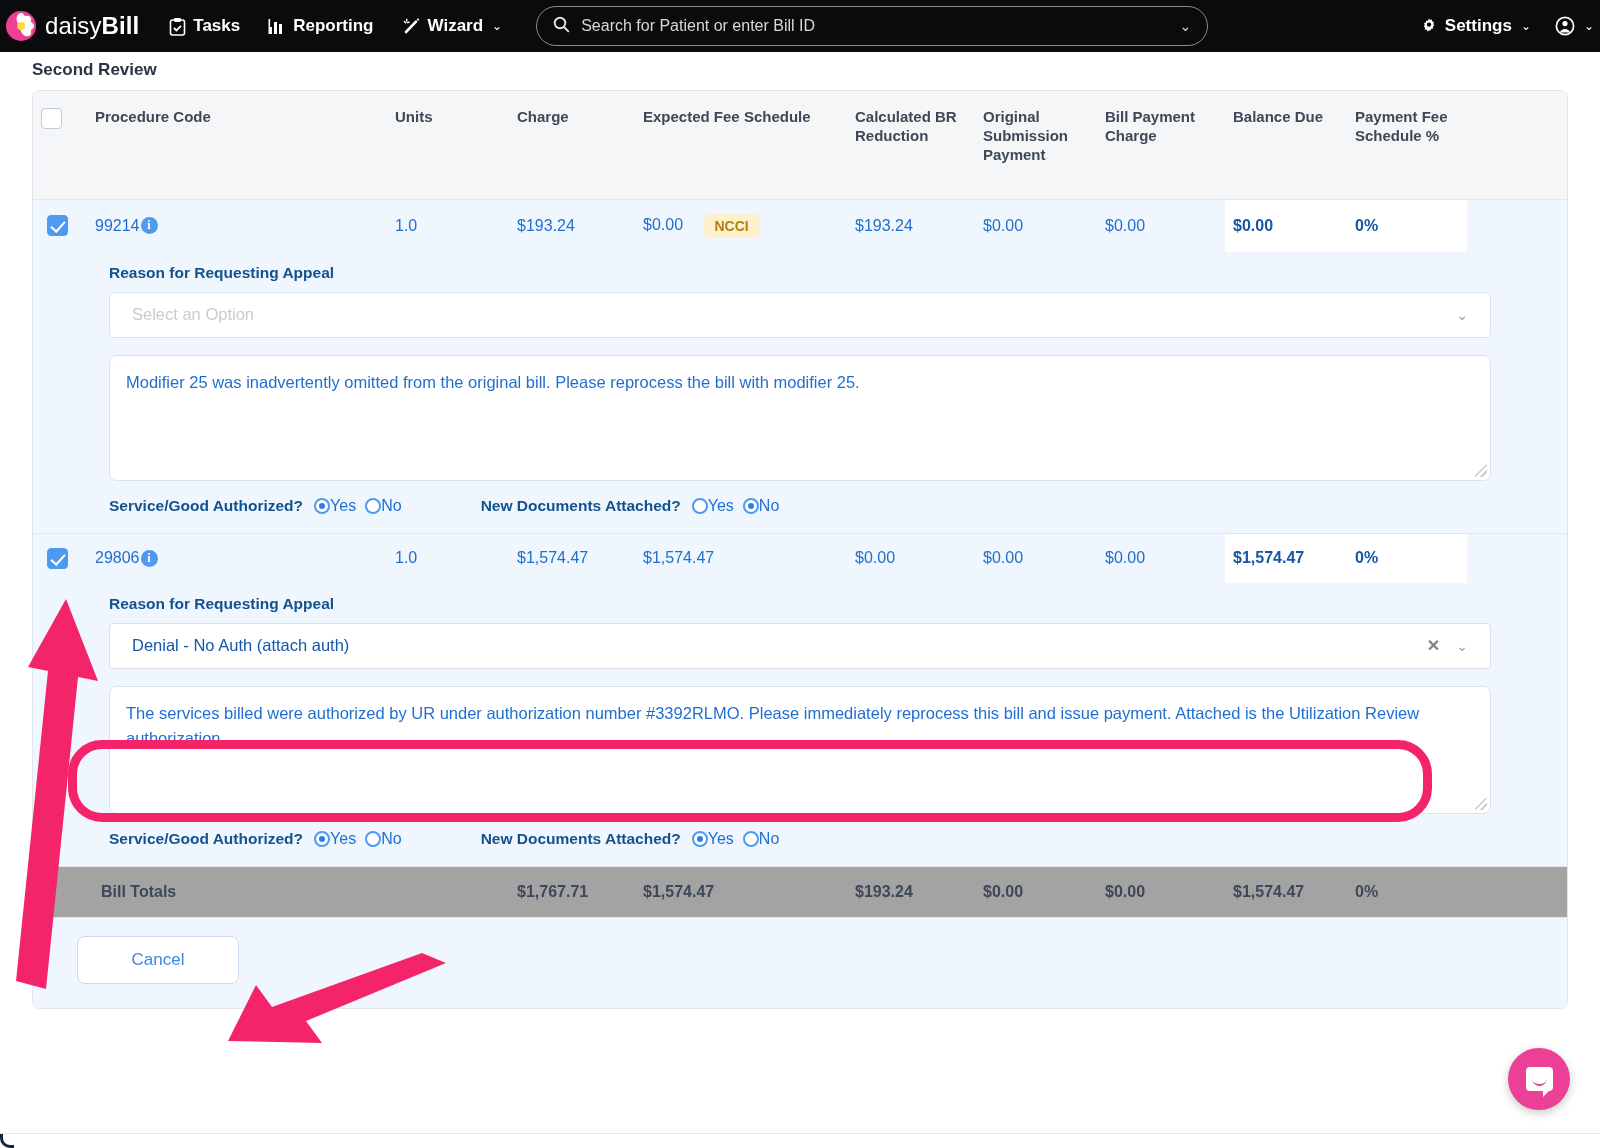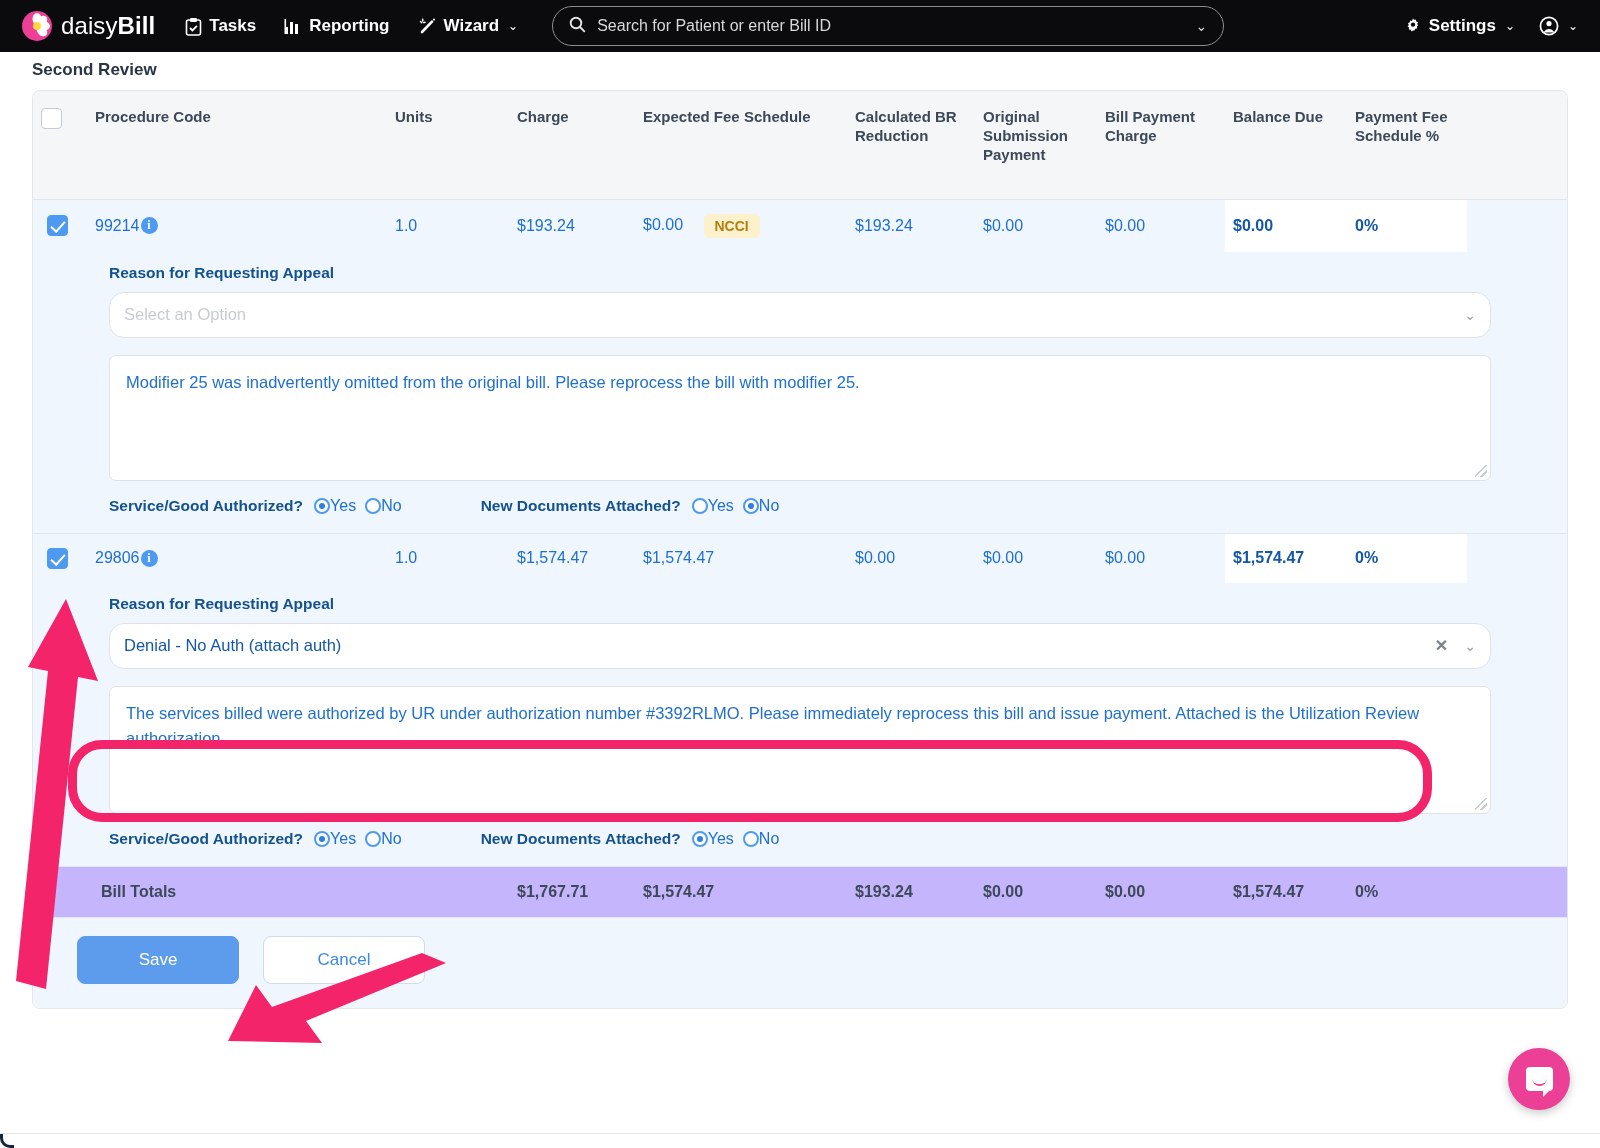--- a/index.html
+++ b/index.html
@@ -8,21 +8,21 @@
     width:1600px; height:1148px;
     background:#ffffff;
     font-family:"Liberation Sans", sans-serif;
     overflow:hidden;
     position:relative;
   }
 
   
   .navbar{
     height:52px; background:#0b0b0d; display:flex; align-items:center;
-    padding:0 22px; gap:0; position:relative; z-index:5;
+    padding:0 6px; gap:0; position:relative; z-index:5;
   }
   .brand{ display:flex; align-items:center; gap:9px; margin-right:30px; }
   .daisy-logo{
     width:30px;height:30px;border-radius:50%;
     background:#ec3f96; position:relative; flex:0 0 auto;
   }
   .daisy-logo .petal{
     position:absolute; width:9px;height:12px;border-radius:50%;
     background:#ffffff; left:50%; top:50%;
   }
@@ -113,22 +113,22 @@
 
   
   tr.panel-row > td{
     background:#eff6fe; padding:4px 0 0 0; border:0;
   }
   .panel{ padding:8px 76px 18px 76px; }
   .panel-label{
     color:#14528f; font-size:15.5px; font-weight:bold; margin-bottom:10px;
   }
   .select-ctl{
-    height:46px; background:#fff; border:1px solid #dfe3e8; border-radius:15px;
-    display:flex; align-items:center; padding:0 14px; font-size:16.5px;
+    height:46px; background:#fff; border:1px solid #dfe3e8; border-radius:4px;
+    display:flex; align-items:center; padding:0 22px; font-size:16.5px;
     cursor:pointer;
   }
   .select-ctl .ph{ color:#c7ccd2; flex:1; }
   .select-ctl .val{ color:#1457a8; flex:1; }
   .sel-clear{ color:#7b828b; font-size:16px; margin-right:16px; cursor:pointer; font-weight:bold;}
   .sel-caret{ color:#9aa0a6; font-size:14px; }
 
   .textarea-ctl{
     margin-top:17px; min-height:126px; background:#fff; border:1px solid #dfe3e8;
     border-radius:7px; padding:14px 16px; color:#1f6fd0; font-size:16.5px;
@@ -153,21 +153,21 @@
   }
   .radio.on:after{
     content:""; position:absolute; left:3px;top:3px;width:6px;height:6px;
     border-radius:50%; background:#2f7fe0;
   }
   .radio-txt{ color:#1f6fd0; font-weight:normal; font-size:16px; margin-right:9px;}
   .gap-lg{ width:70px; display:inline-block; }
 
   
   tr.totals-row td{
-    background:#c4b5fd; color:#3d4858; font-weight:bold; font-size:16px;
+    background:#a3a3a3; color:#3d4858; font-weight:bold; font-size:16px;
     padding:16px 8px; border-top:1px solid #e2e6ea;
   }
   tr.totals-row td.lbl{ padding-left:14px; }
 
   
   .actions{
     background:#eff6fe; border-top:1px solid #e2e6ea; padding:18px 44px 24px 44px;
     display:flex; gap:24px;
   }
   .btn{
@@ -458,21 +458,20 @@
           <td>$0.00</td>
           <td>$0.00</td>
           <td>$1,574.47</td>
           <td>0%</td>
           <td></td>
         </tr>
       </tbody>
     </table>
 
     <div class="actions">
-      <div class="btn btn-save">Save</div>
       <div class="btn btn-cancel">Cancel</div>
     </div>
   </div>
 </div>
 
 <div class="highlight-box"></div>
 
 <svg class="anno" style="left:-30px; top:585px; width:180px; height:420px;" viewBox="0 0 180 420">
   <path d="M96 14 L128 96 L108 92 L76 404 L46 396 L78 86 L58 82 Z" fill="#f4246b"></path>
 </svg>

